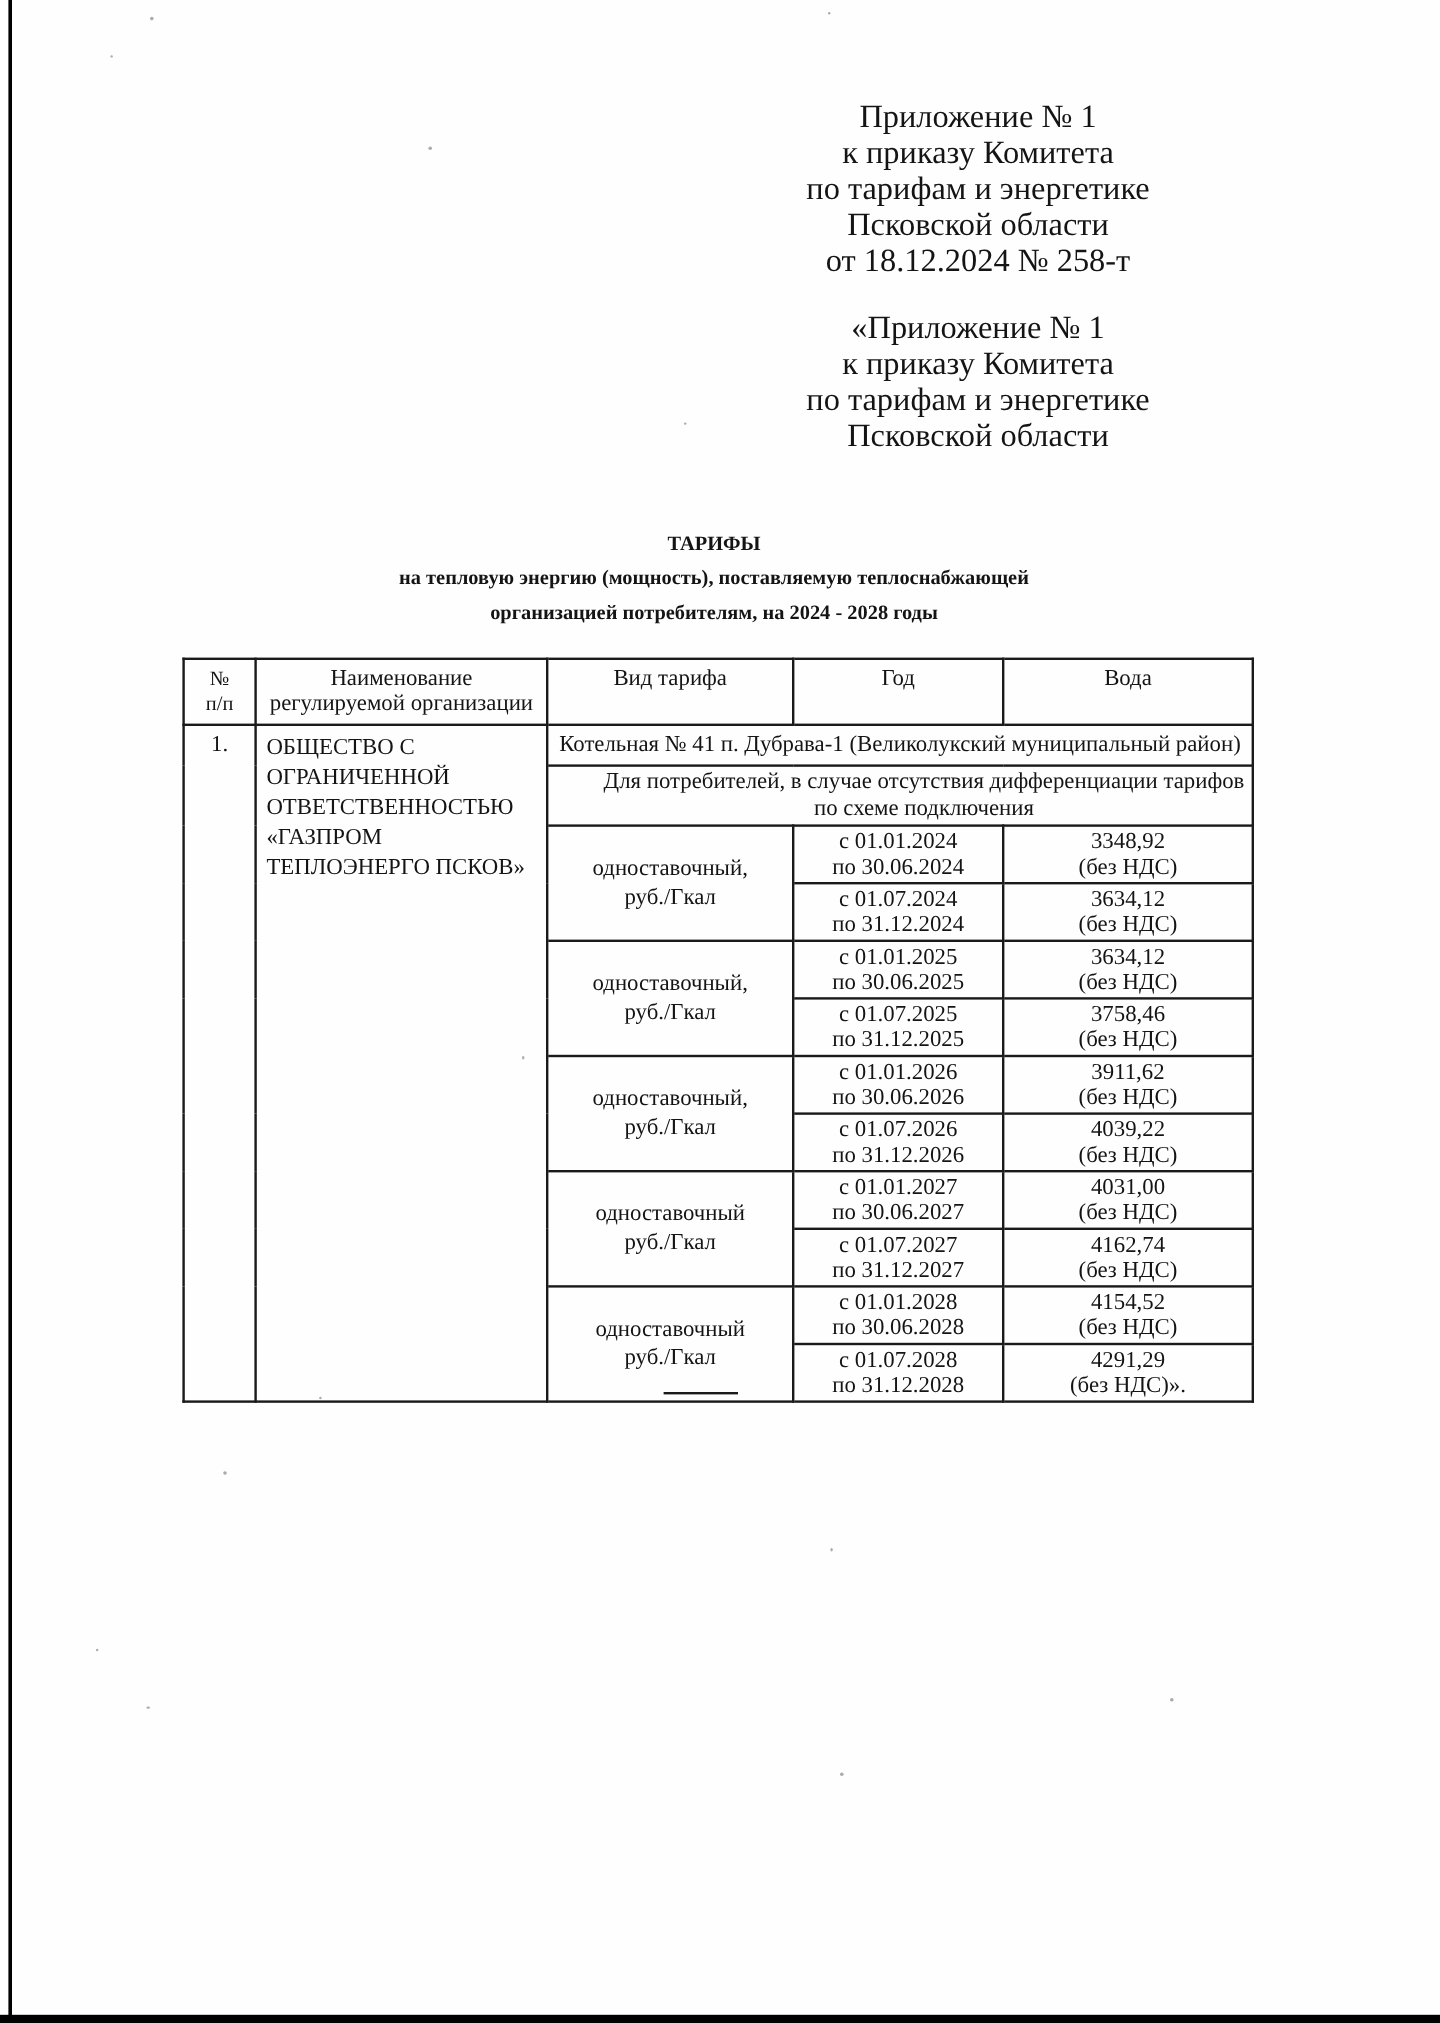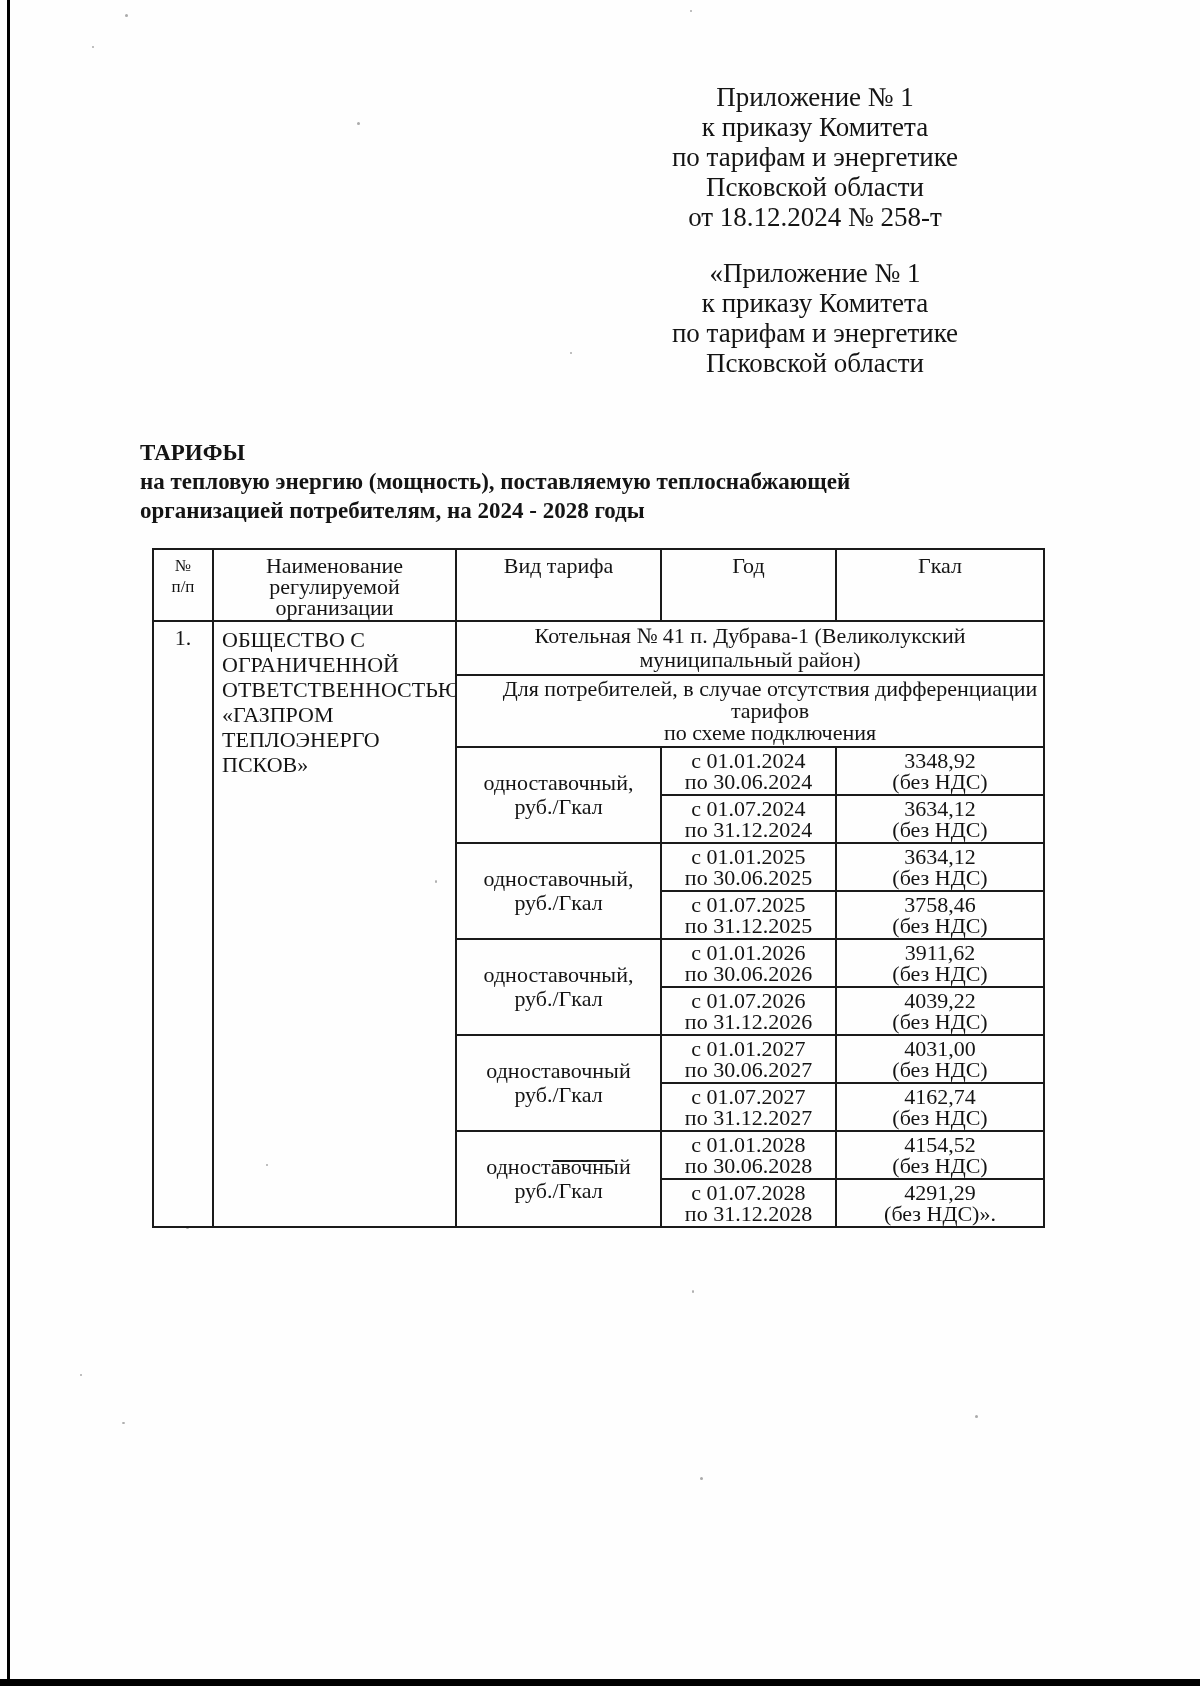--- a/index.html
+++ b/index.html
@@ -15,29 +15,29 @@
 
   .appendix{
     position:absolute;left:585px;width:460px;text-align:center;
     font-size:27px;line-height:30px;
   }
   .appendix div{white-space:pre-line;}
   .apx1{top:82px;}
   .apx2{top:258px;}
 
   .doc-title{
-    position:absolute;top:438px;left:140px;width:910px;text-align:left;
-    font-weight:bold;font-size:23px;line-height:29px;
+    position:absolute;top:438px;left:140px;width:910px;text-align:center;
+    font-weight:bold;font-size:17px;line-height:29px;
   }
 
   .table-wrap{position:absolute;top:548px;left:152px;}
   table{border-collapse:collapse;table-layout:fixed;width:891px;}
   td{
     border:2px solid #1a1a1a;
-    font-size:22px;line-height:21px;
+    font-size:19px;line-height:21px;
     padding:2px 4px;vertical-align:middle;text-align:center;
     white-space:pre-line;overflow:hidden;
   }
   .th{vertical-align:top;padding-top:5px;height:46px;}
   .num-cell{vertical-align:top;padding-top:5px;}
   .org-cell{vertical-align:top;text-align:left;padding:5px 8px;line-height:25px;margin-left:32px;}
   .boiler-cell{height:28px;line-height:24px;margin-top:35px;}
   .note-cell{height:42px;line-height:22px;padding-left:44px;}
   .tariff-cell{line-height:24px;}
   .dates-cell{height:40px;}
@@ -96,21 +96,21 @@
         <col style="width:208px">
   </colgroup>
   <tbody>
         <tr>
     <td class="th" style="font-size:17px;">№
 п/п</td>
     <td class="th">Наименование
 регулируемой организации</td>
     <td class="th">Вид тарифа</td>
     <td class="th">Год</td>
-    <td class="th">Гкал</td>
+    <td class="th">Вода</td>
   </tr>
 
   <tr>
     <td class="num-cell" rowspan="12">1.</td>
     <td class="org-cell" rowspan="12">ОБЩЕСТВО С
 ОГРАНИЧЕННОЙ
 ОТВЕТСТВЕННОСТЬЮ
 «ГАЗПРОМ
 ТЕПЛОЭНЕРГО ПСКОВ»</td>
     <td class="boiler-cell" colspan="3">Котельная № 41 п. Дубрава-1 (Великолукский муниципальный район)</td>

